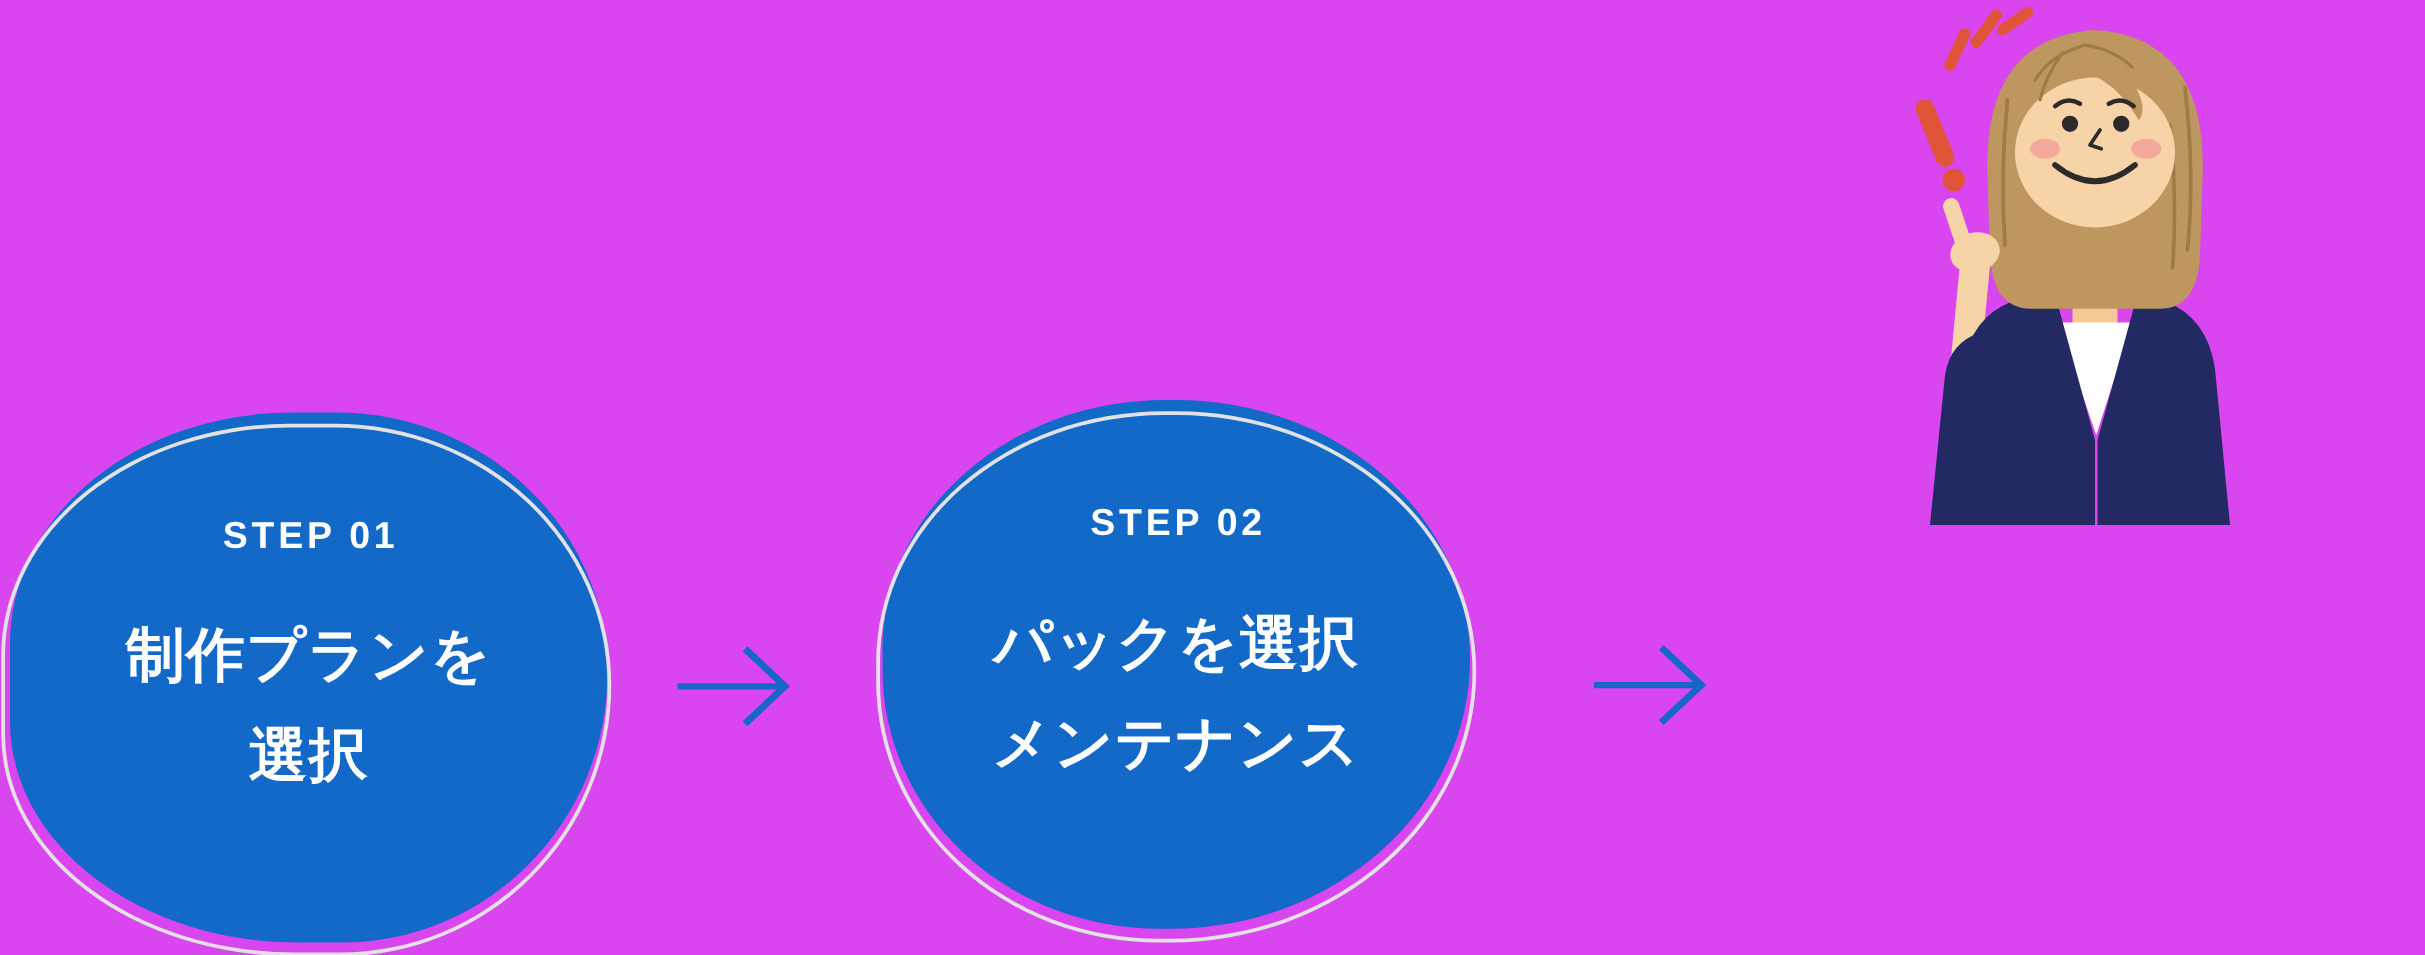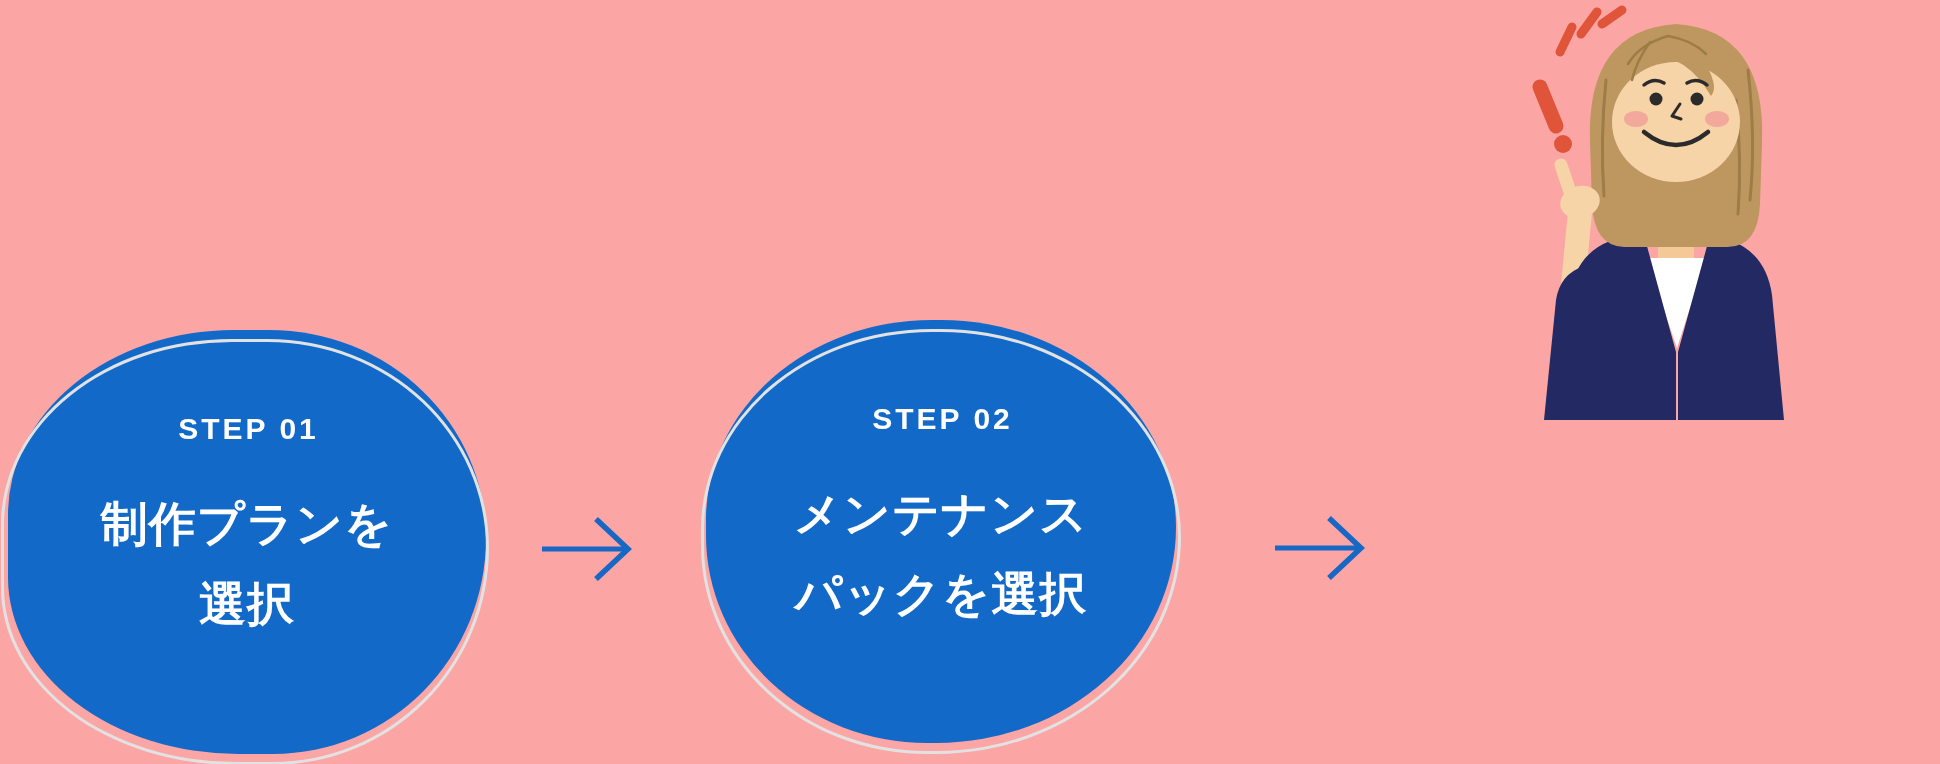--- a/index.html
+++ b/index.html
@@ -1,17 +1,17 @@
 <!DOCTYPE html>
 <html><head>
 <meta charset="utf-8">
 <style>
   html,body{margin:0;padding:0;background:#000;}
   .canvas{
-    position:relative;width:1940px;height:764px;background:#fca5a5;
+    position:relative;width:1940px;height:764px;background:#d946ef;
     overflow:hidden;font-family:"Liberation Sans","DejaVu Sans",sans-serif;
   }
   .woman{position:absolute;left:1490px;top:0;z-index:1;}
   .circle{position:absolute;background:#1269C8;z-index:2;}
   .c1{left:8px;top:330px;width:478px;height:424px;border-radius:51% 49% 48% 52%/47% 53% 55% 45%;}
   .c2{left:706px;top:320px;width:470px;height:423px;border-radius:49% 51% 52% 48%/48% 50% 52% 50%;}
   .c3{left:1462px;top:333px;width:466px;height:421px;border-radius:50% 50% 49% 51%/47% 51% 53% 49%;}
   .ring{position:absolute;border:3px solid #E2E2E2;border-radius:inherit;pointer-events:none;}
   .ring1{left:-7px;right:-3px;top:9px;bottom:-11px;}
   .ring2{left:-5px;right:-5px;top:9px;bottom:-11px;}
@@ -101,22 +101,22 @@
 
   <svg class="arrow" style="left:540px;top:516px;" width="92" height="66" viewBox="0 0 92 66">
     <line x1="2" y1="33" x2="86" y2="33" stroke="#1767C5" stroke-width="5"></line>
     <polyline points="56,3 88,33 56,63" fill="none" stroke="#1767C5" stroke-width="5.5"></polyline>
   </svg>
 
   <div class="circle c2">
     <div class="ring ring2"></div>
     <div class="step-label">STEP 02</div>
     <div class="step-lines">
+      <div>パックを選択</div>
       <div>メンテナンス</div>
-      <div>パックを選択</div>
     </div>
   </div>
 
   <svg class="arrow" style="left:1273px;top:515px;" width="92" height="66" viewBox="0 0 92 66">
     <line x1="2" y1="33" x2="86" y2="33" stroke="#1767C5" stroke-width="5"></line>
     <polyline points="56,3 88,33 56,63" fill="none" stroke="#1767C5" stroke-width="5.5"></polyline>
   </svg>
 
 
 </div>

